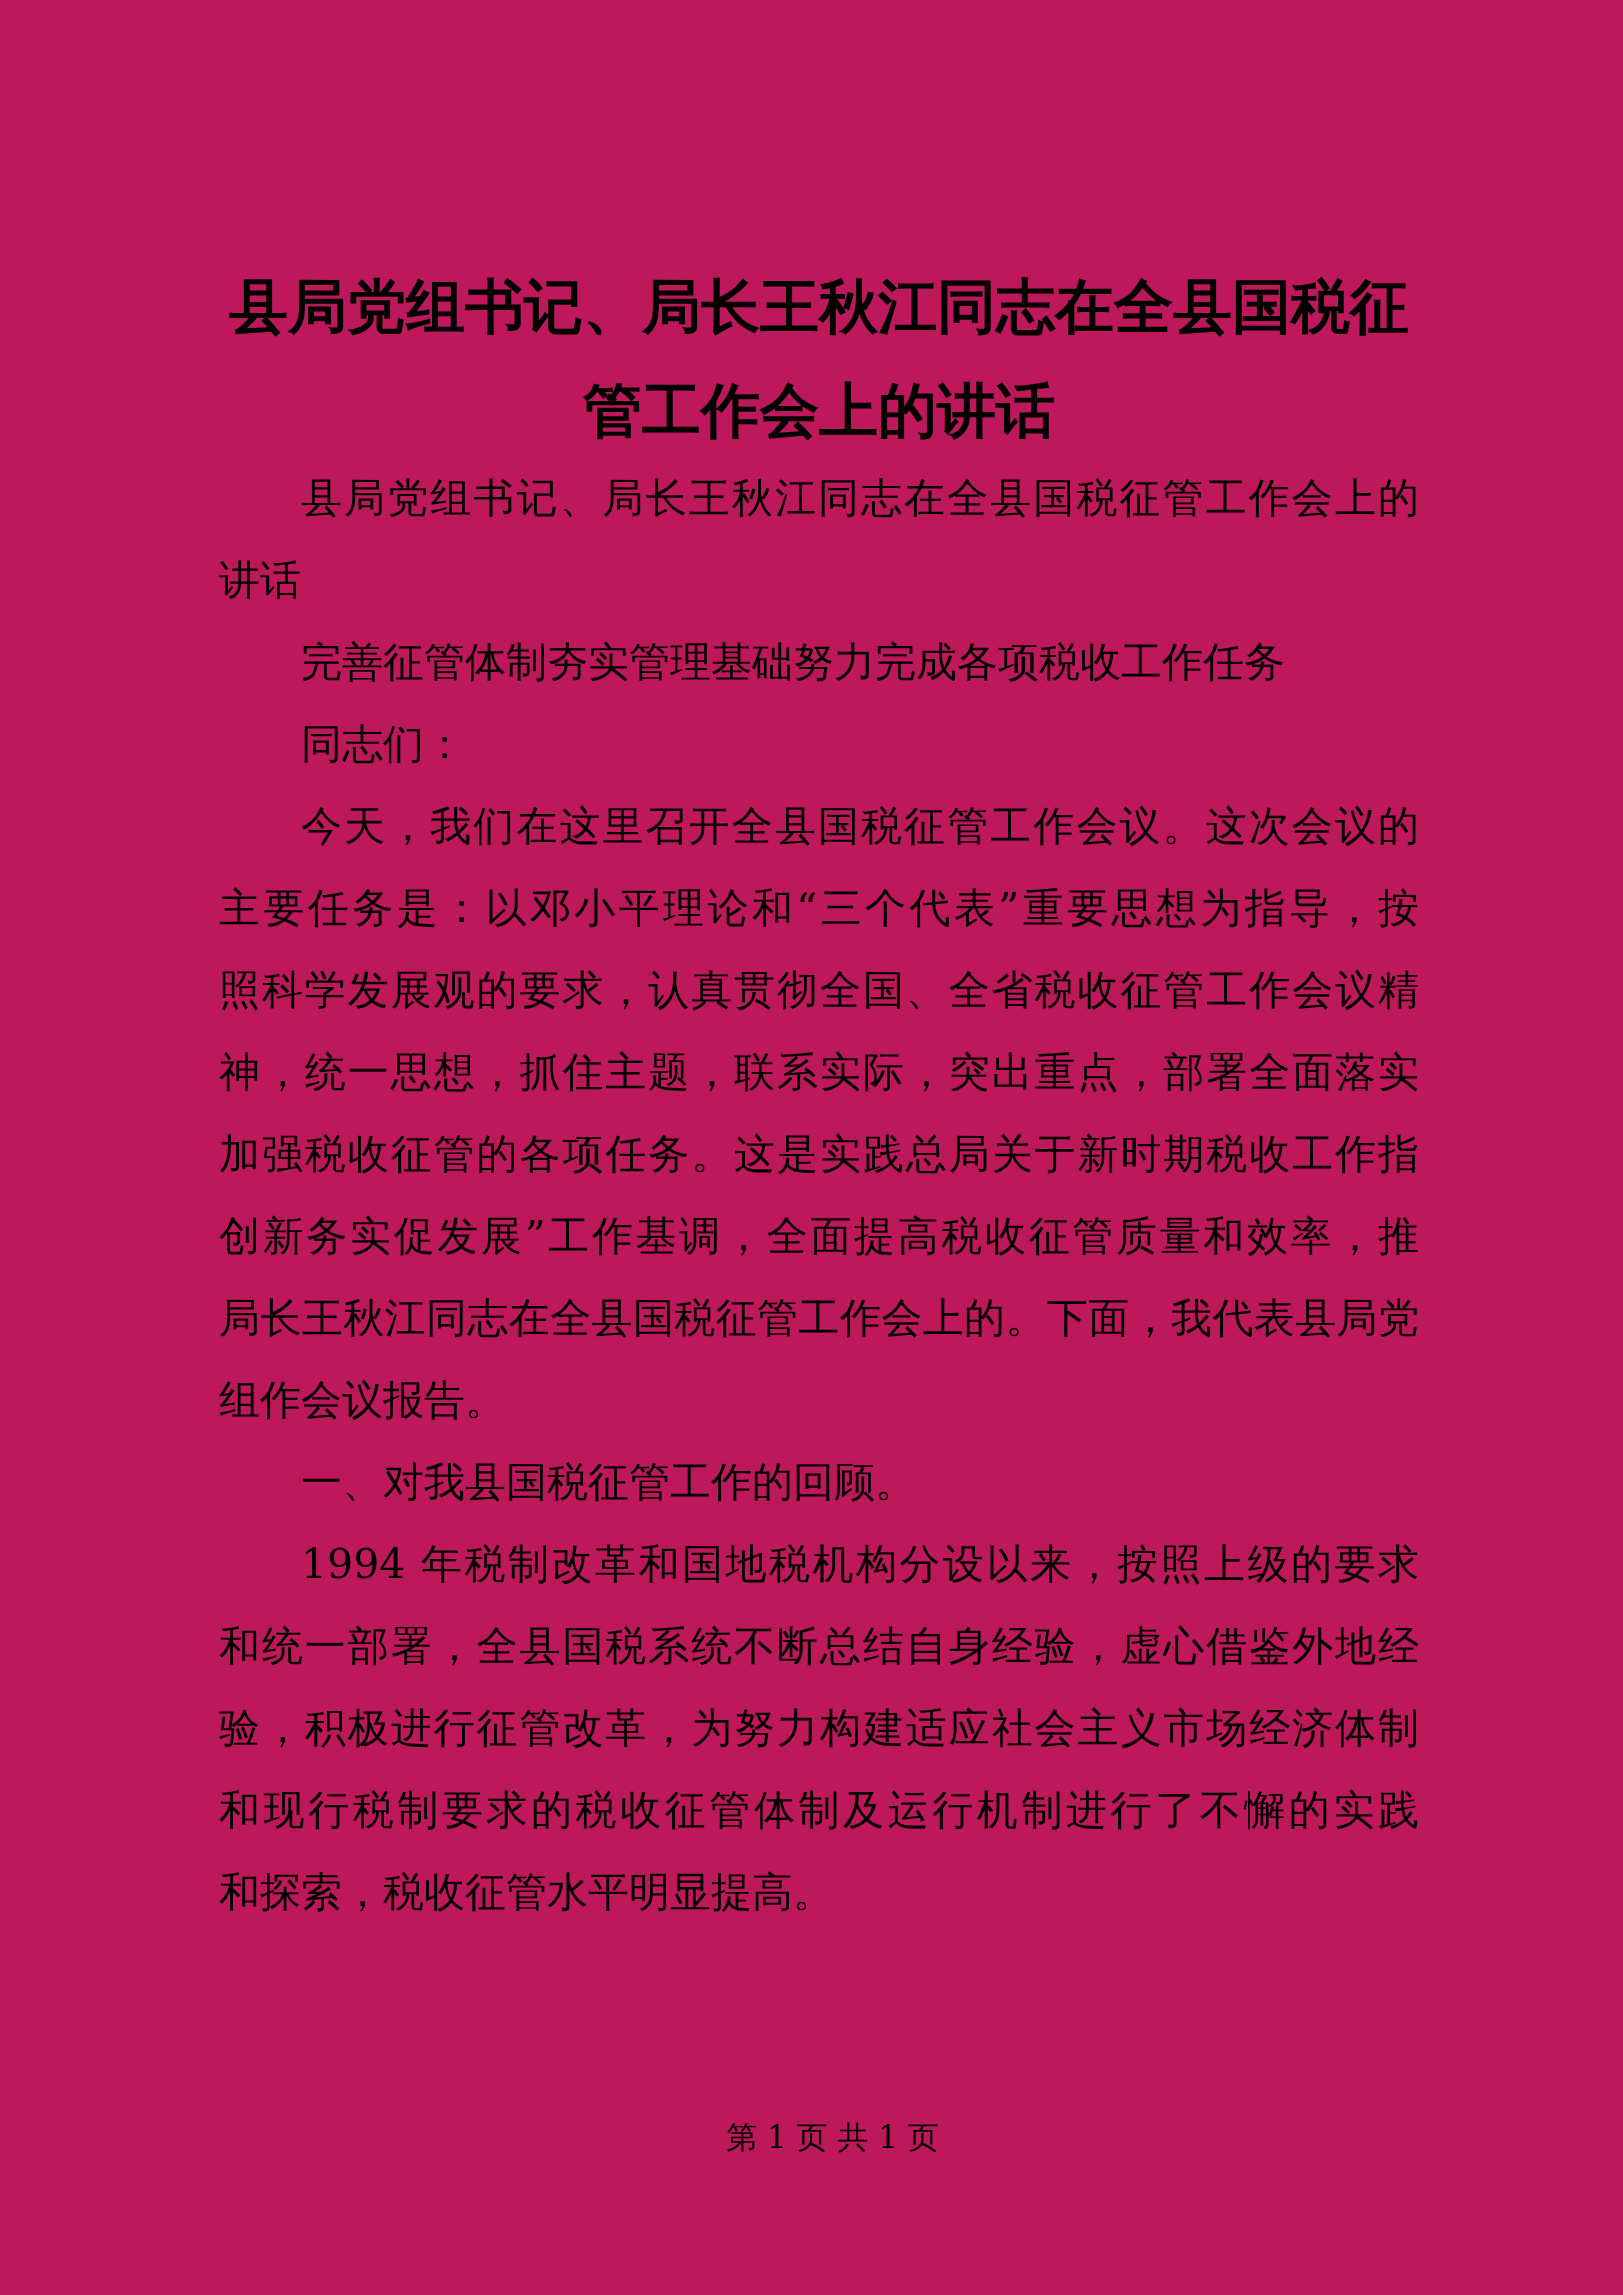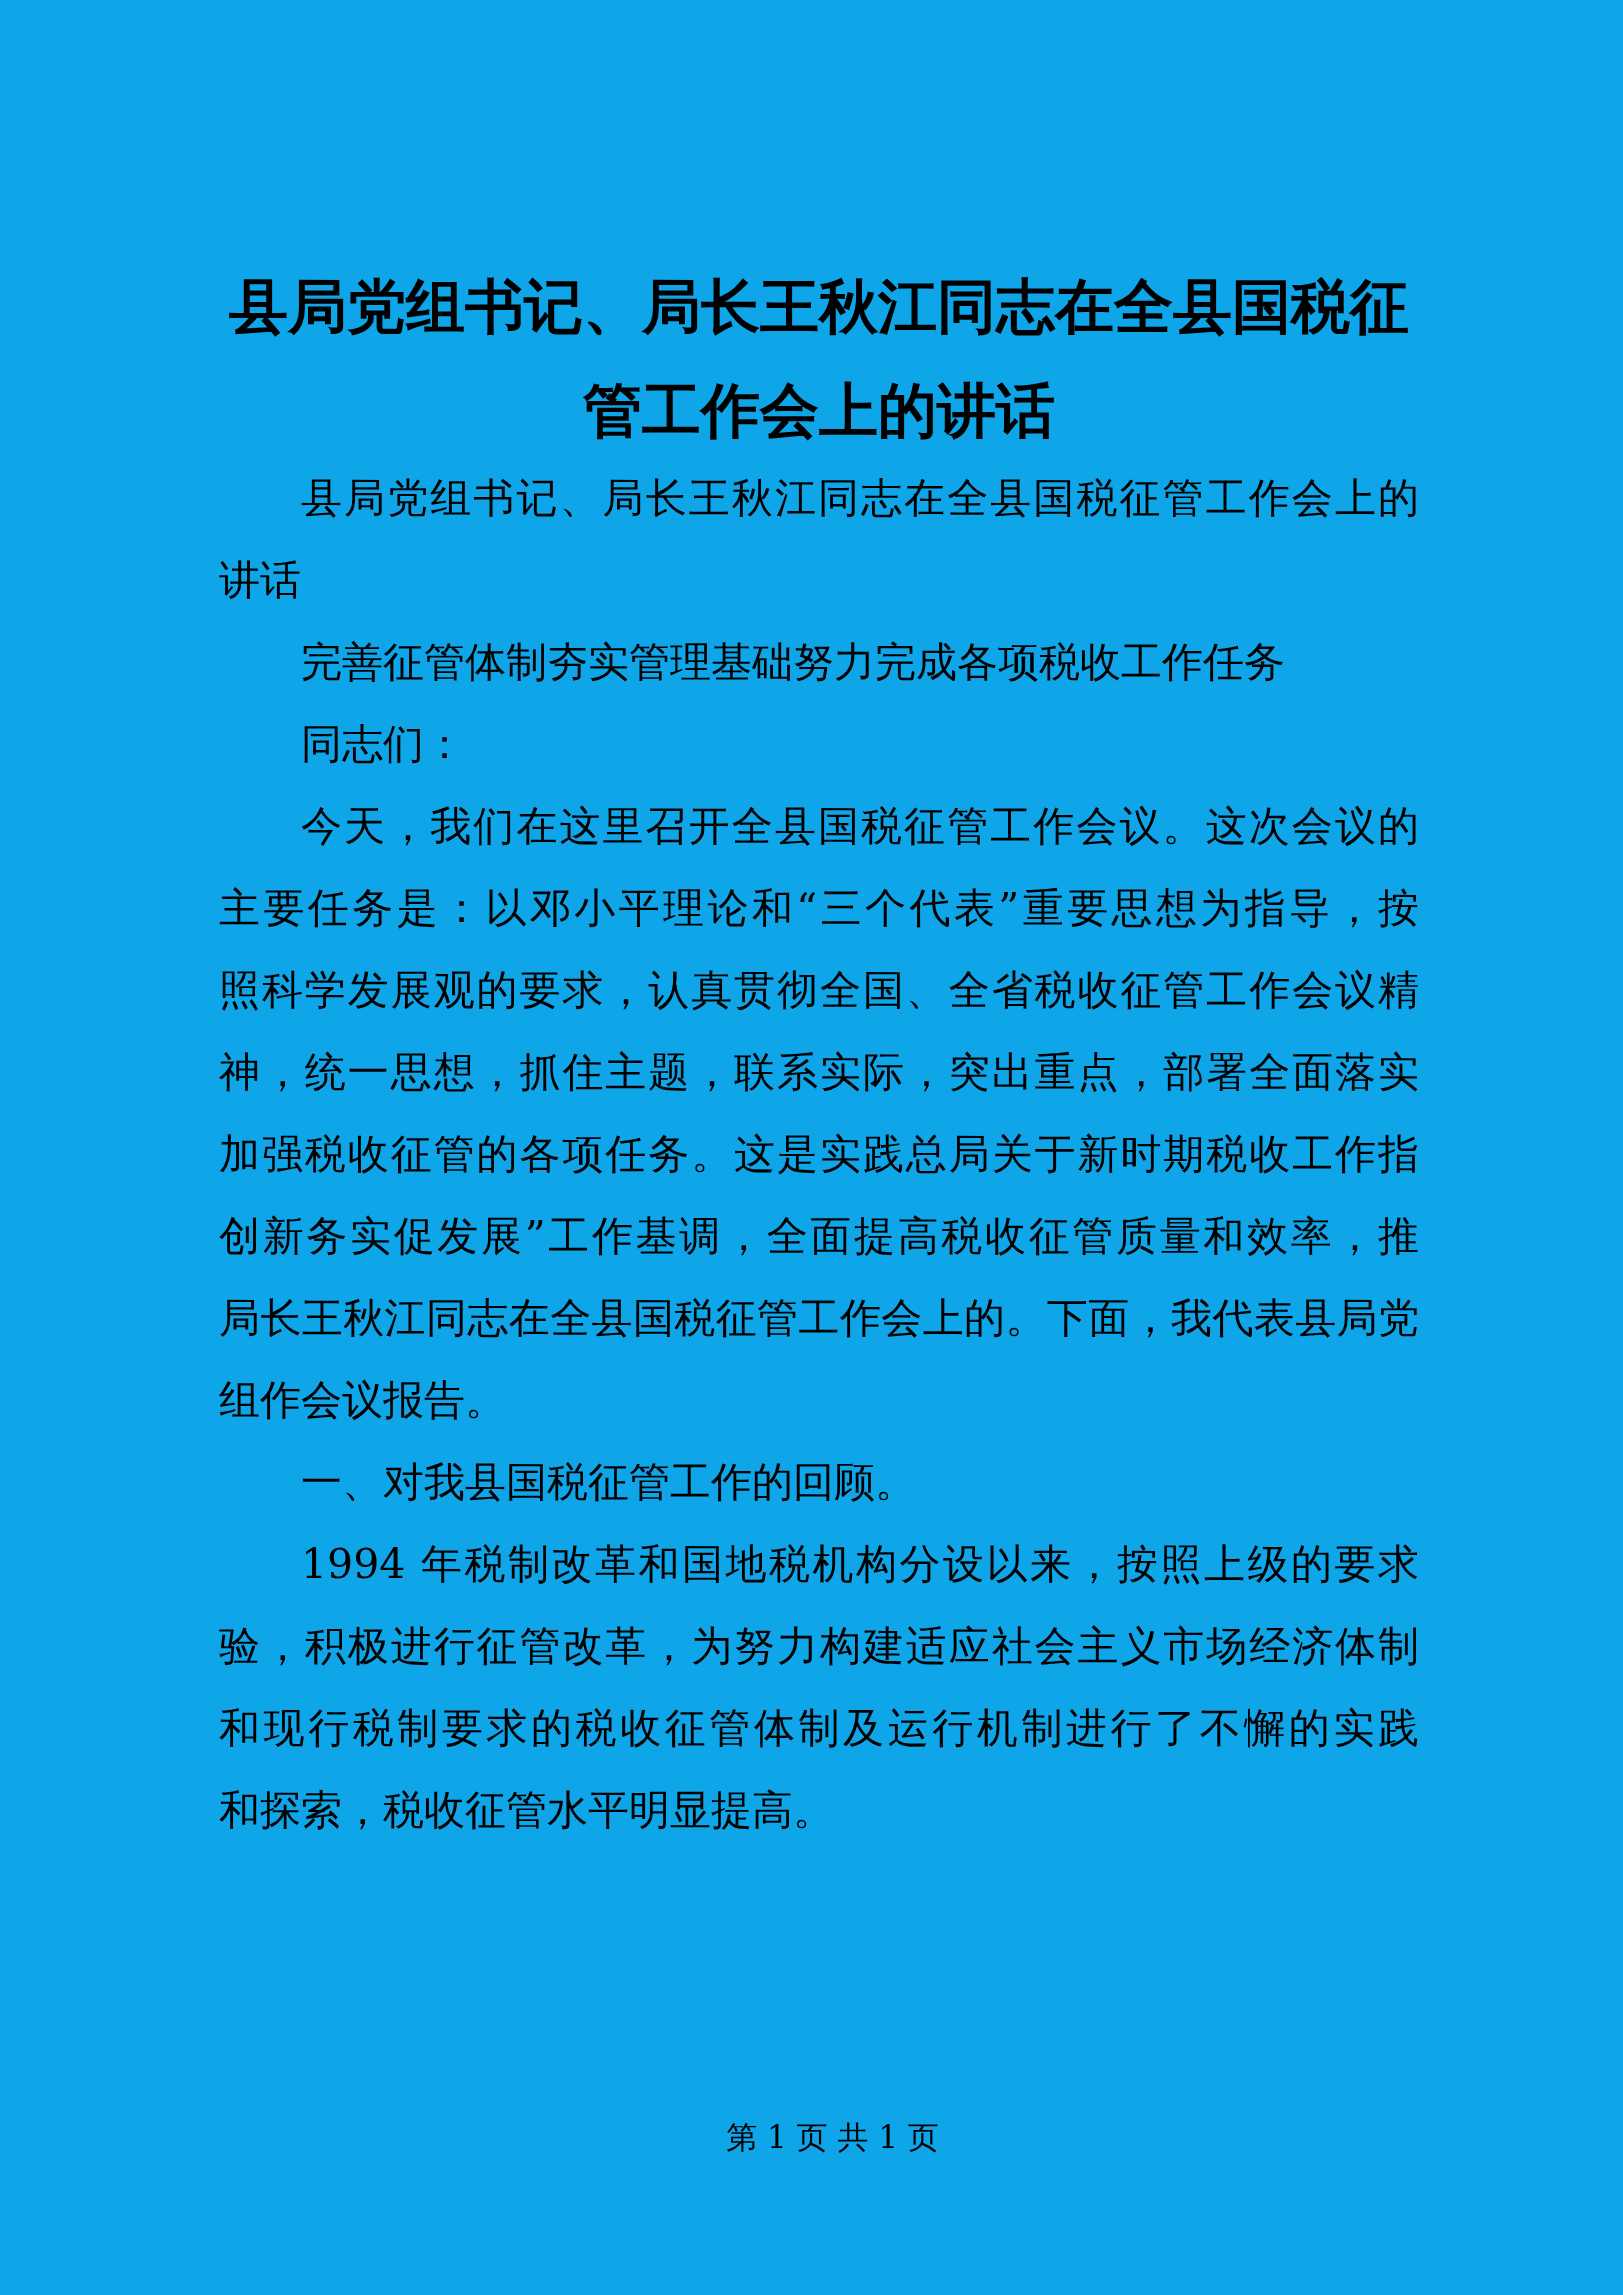--- a/index.html
+++ b/index.html
@@ -6,21 +6,21 @@
     margin: 0;
     padding: 0;
     background: #ffffff;
   }
   .page {
     position: relative;
     width: 1623px;
     height: 2295px;
     box-sizing: border-box;
     padding: 255px 204px 0 219px;
-    background: #0ea5e9;
+    background: #be185d;
     color: #000000;
     overflow: hidden;
     font-family: "DejaVu Serif", "Liberation Serif", serif;
   }
   .doc-title {
     margin: 0;
     font-size: 59px;
     line-height: 104px;
     font-weight: bold;
     text-align: center;
@@ -93,20 +93,21 @@
       <div class="ln jl">局长王秋江同志在全县国税征管工作会上的。下面，我代表县局党</div>
       <div class="ln">组作会议报告。</div>
     </section>
 
     <section class="para">
       <div class="ln first">一、对我县国税征管工作的回顾。</div>
     </section>
 
     <section class="para">
       <div class="ln first jl">1994 年税制改革和国地税机构分设以来，按照上级的要求</div>
+      <div class="ln jl">和统一部署，全县国税系统不断总结自身经验，虚心借鉴外地经</div>
       <div class="ln jl">验，积极进行征管改革，为努力构建适应社会主义市场经济体制</div>
       <div class="ln jl">和现行税制要求的税收征管体制及运行机制进行了不懈的实践</div>
       <div class="ln">和探索，税收征管水平明显提高。</div>
     </section>
 
   </div>
 
   <div class="page-footer">第 1 页 共 1 页</div>
 
 </div>

